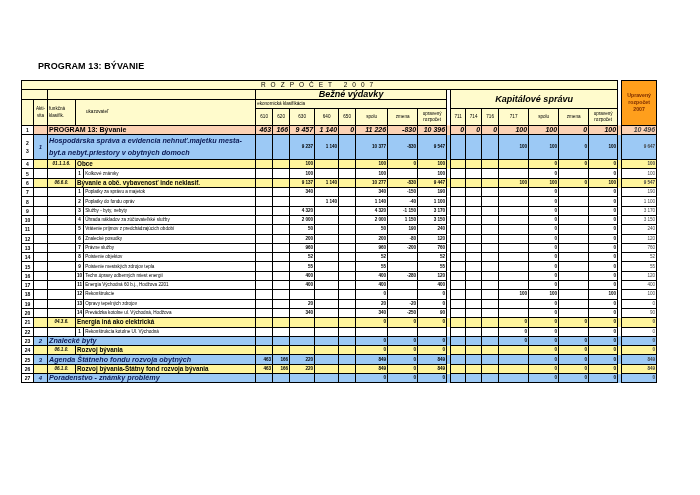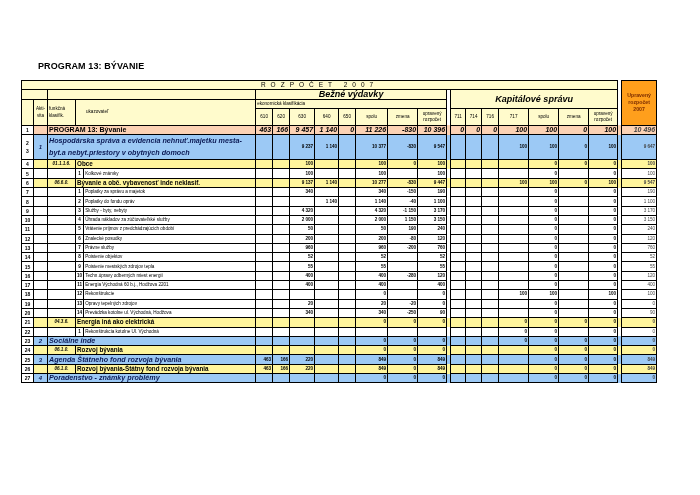--- a/index.html
+++ b/index.html
@@ -616,21 +616,21 @@
           <td>0</td>
           <td>0</td>
           <td></td>
           <td>0</td>
           <td class="gap"></td>
           <td class="last">0</td>
         </tr>
         <tr class="r-blue">
           <td class="rn" style="height: 8.3px;">23</td>
           <td class="num" style="font-style: italic; color: rgb(11, 26, 85); font-size: 6px;">2</td>
-          <td class="lbl" colspan="3">Sociálne inde</td>
+          <td class="lbl" colspan="3">Znalecké byty</td>
           <td></td>
           <td></td>
           <td></td>
           <td></td>
           <td></td>
           <td>0</td>
           <td>0</td>
           <td>0</td>
           <td class="gap"></td>
           <td></td>
@@ -663,21 +663,21 @@
           <td></td>
           <td>0</td>
           <td>0</td>
           <td>0</td>
           <td class="gap"></td>
           <td class="last">0</td>
         </tr>
         <tr class="r-blue">
           <td class="rn" style="height: 8.3px;">25</td>
           <td class="num" style="font-style: italic; color: rgb(11, 26, 85); font-size: 6px;">3</td>
-          <td class="lbl" colspan="3">Agenda Štátneho fond rozvoja bývania</td>
+          <td class="lbl" colspan="3">Agenda Štátneho fondu rozvoja obytných</td>
           <td>463</td>
           <td>166</td>
           <td>220</td>
           <td></td>
           <td></td>
           <td>849</td>
           <td>0</td>
           <td>849</td>
           <td class="gap"></td>
           <td></td>

